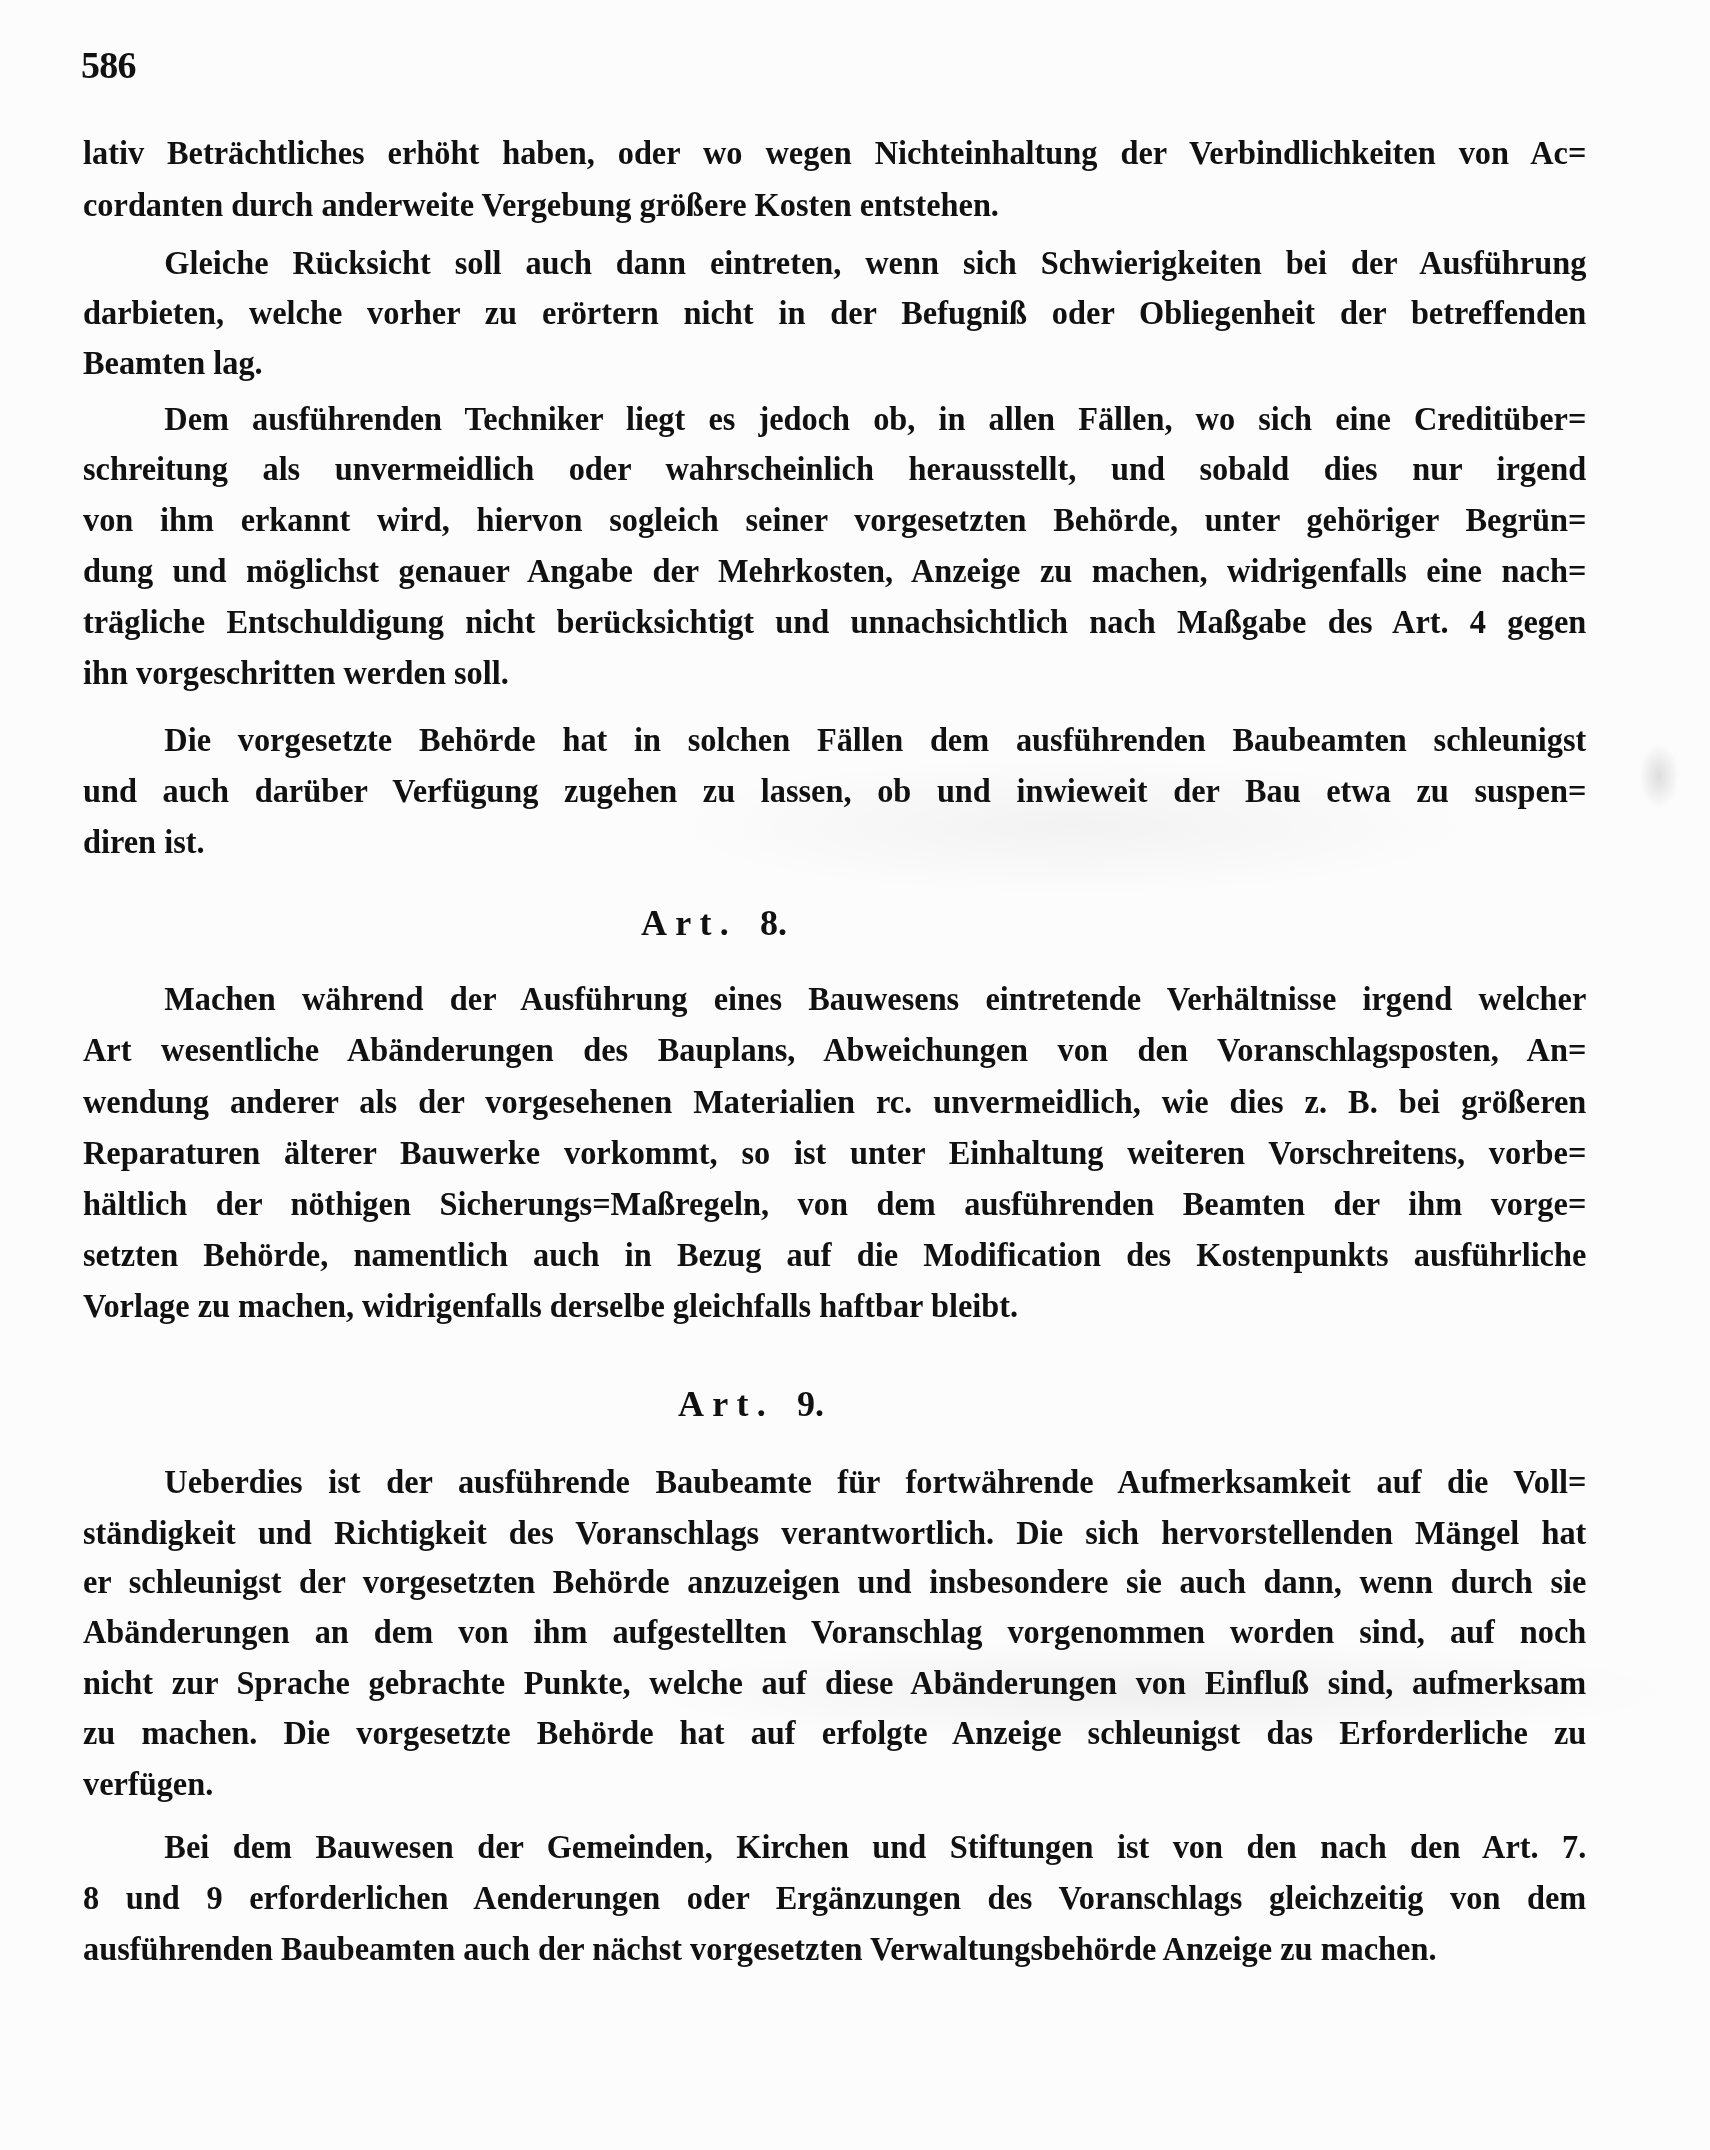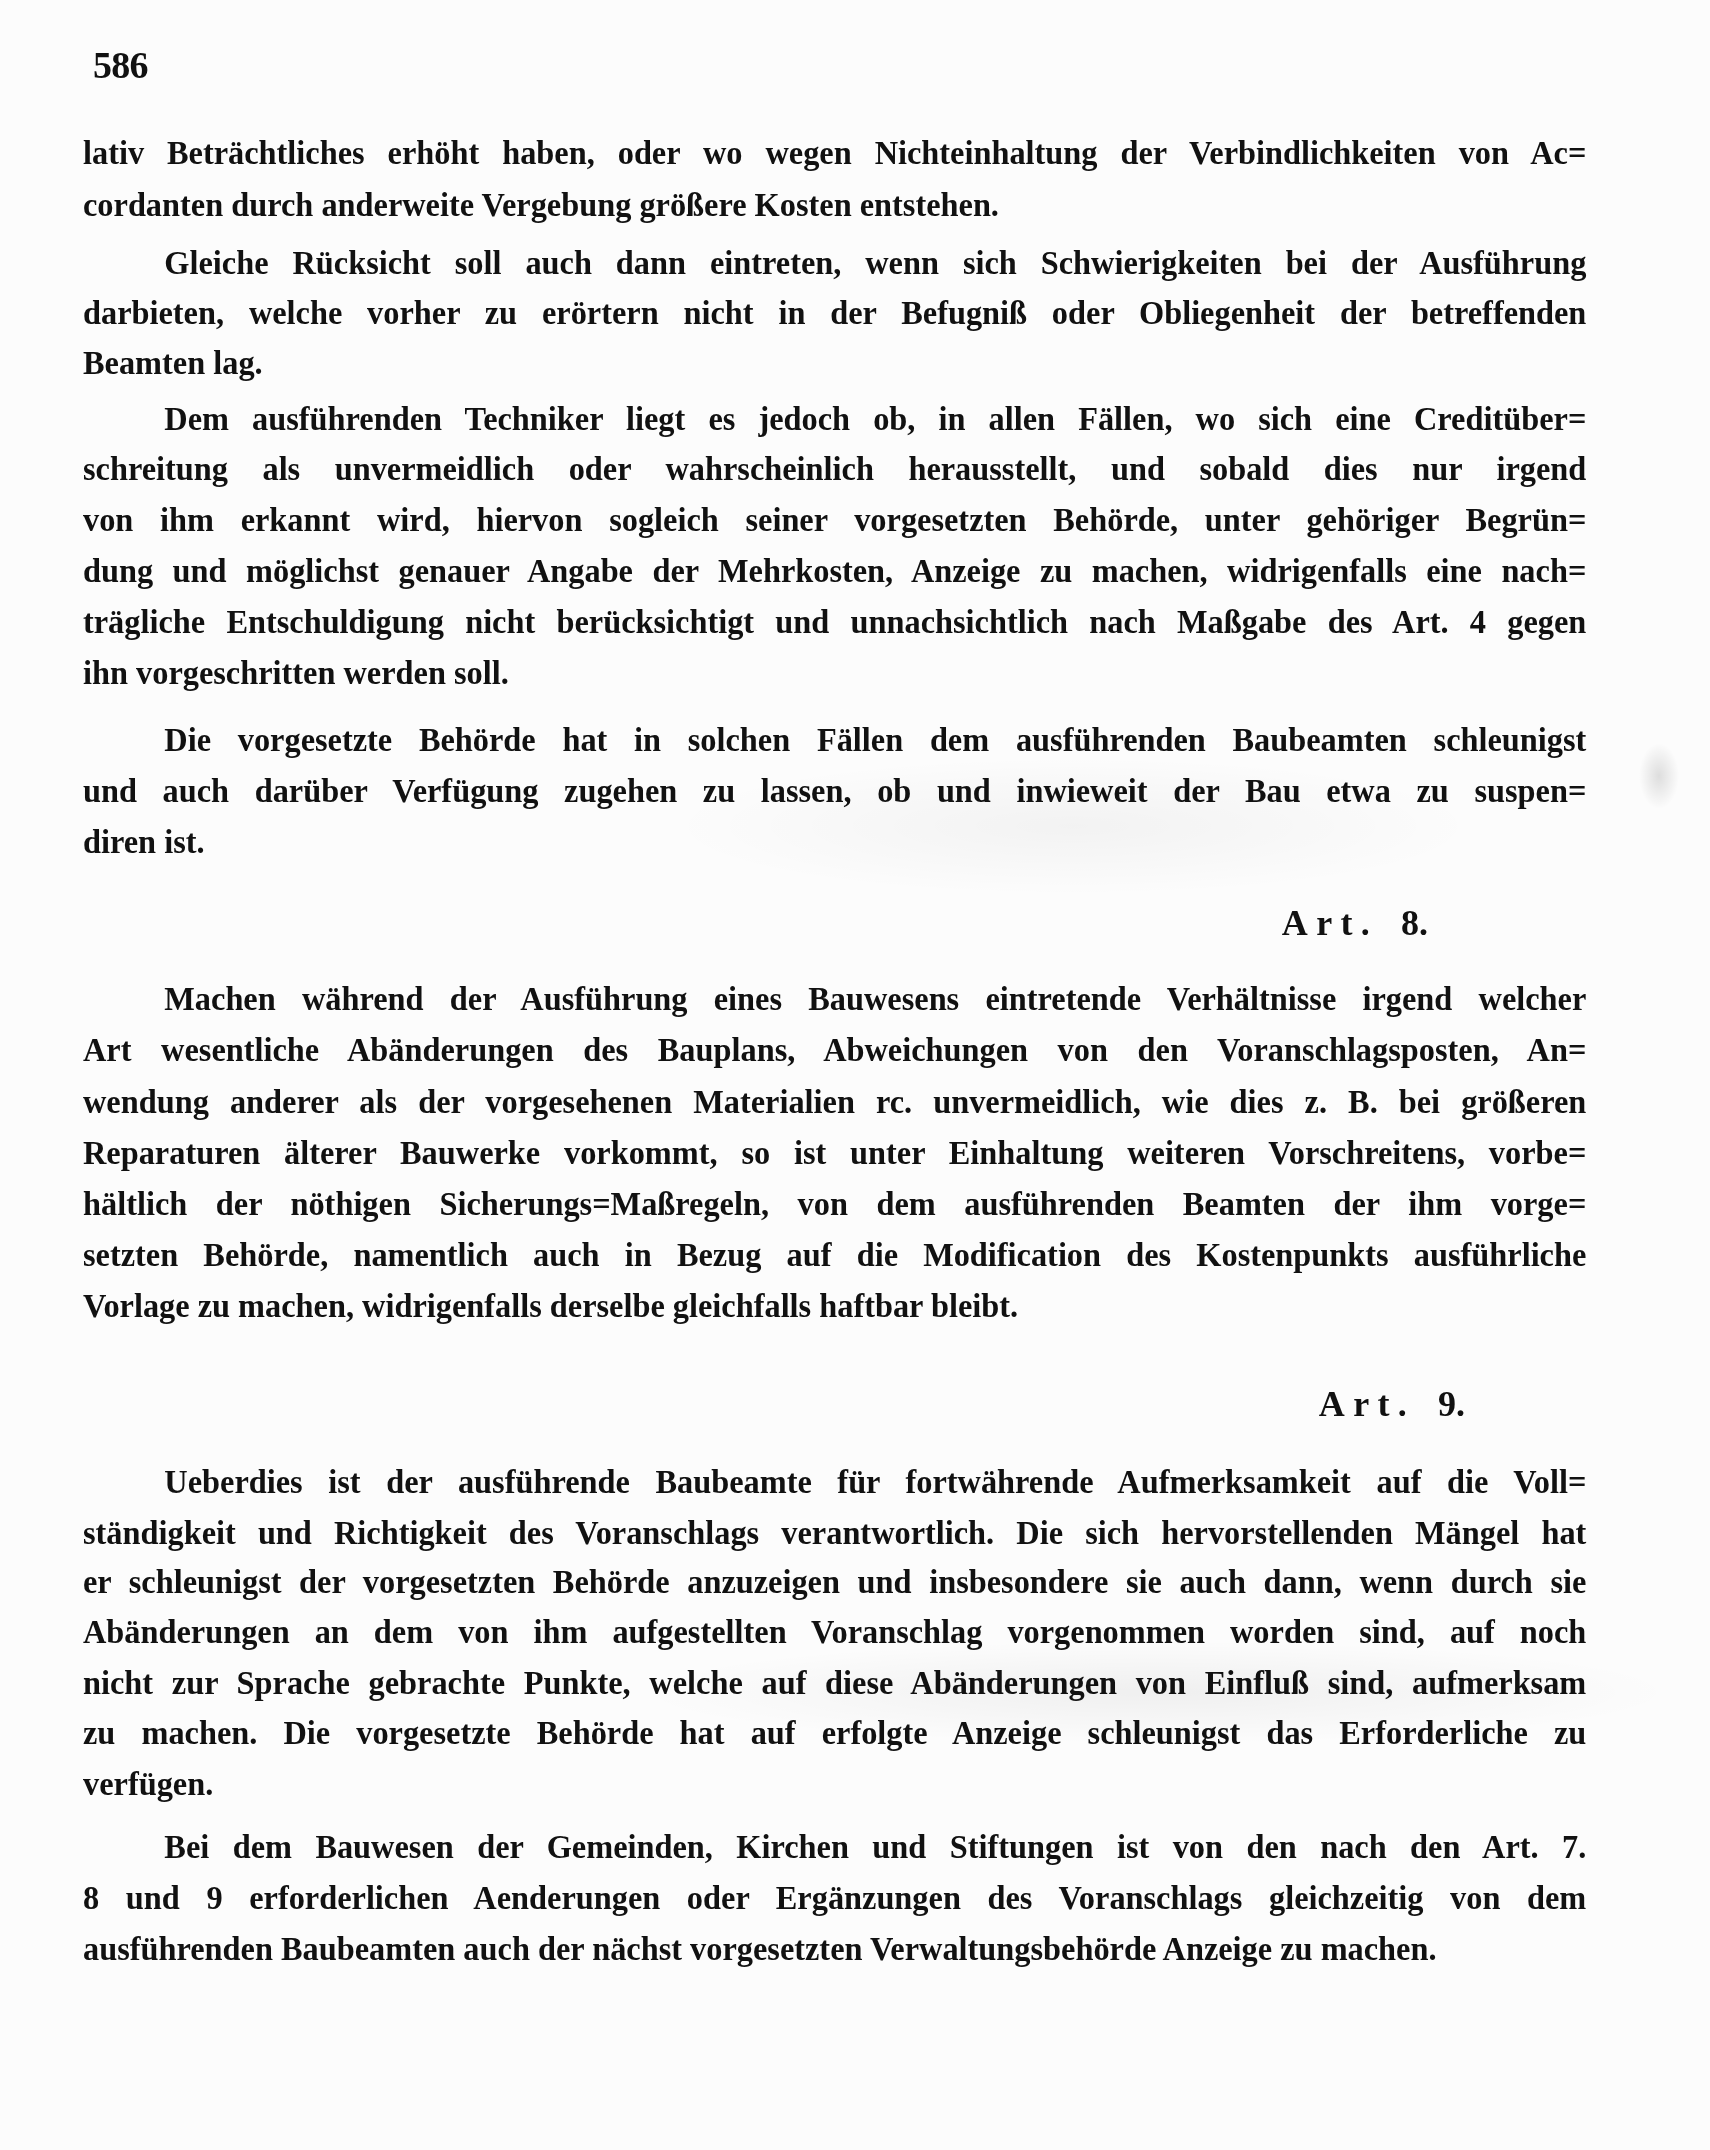--- a/index.html
+++ b/index.html
@@ -22,21 +22,20 @@
       radial-gradient(ellipse 25px 41px at 1659px 776px, rgba(0,0,0,0.12), transparent 80%),
       #fcfcfc;
   }
   .page-number {
     position: absolute;
     left: 81px; top: 43px;
     font-family: "Liberation Serif", "DejaVu Serif", serif;
     font-weight: bold;
     font-size: 38px;
     letter-spacing: -0.8px;
-    margin-left: 12px;
   }
   .text-block {
     position: absolute;
     left: 83px;
     width: 1534px;
   }
   .line {
     position: absolute;
     left: 0;
     width: 1534px;
@@ -50,21 +49,21 @@
     text-align-last: justify;
     transform: scaleX(0.98);
     transform-origin: left center;
   }
   .line.last { text-align-last: left; }
   .line.indent { padding-left: 83px; width: 1451px; }
   .heading {
     position: absolute;
     left: 0;
     width: 1428px;
-    text-align: right;
+    text-align: center;
     font-family: "Liberation Serif", "DejaVu Serif", serif;
     font-weight: bold;
     font-size: 36px;
     line-height: 50px;
   }
   .heading .art { letter-spacing: 8.3px; margin-right: 23px; }
 </style>
 </head>
 <body>
 

